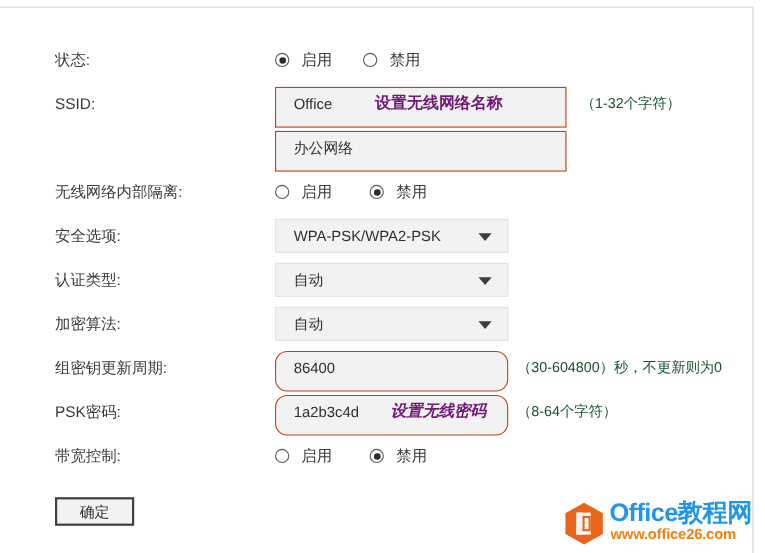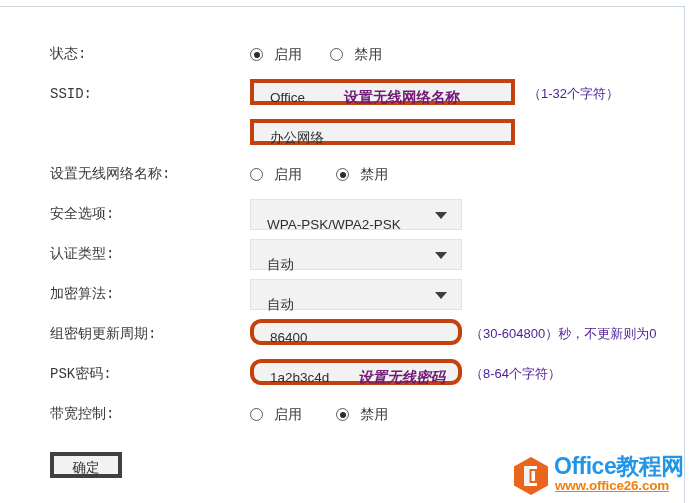--- a/index.html
+++ b/index.html
@@ -55,21 +55,20 @@
   .label {
     position: absolute;
     left: 50px;
     top: 0;
     width: 195px;
     height: 40px;
     line-height: 40px;
     font-size: 14px;
     color: #3a3a3a;
     white-space: nowrap;
-    font-family: Liberation Mono, monospace;
   }
 
   
   .radio-group {
     position: absolute;
     left: 250px;
     top: 0;
     height: 40px;
     line-height: 40px;
     white-space: nowrap;
@@ -106,23 +105,23 @@
     border-radius: 50%;
     background: #2b2b2b;
   }
 
   
   .input-box {
     position: absolute;
     left: 250px;
     top: 5px;
     width: 265px;
-    height: 26px;
+    height: 37px;
     background: #f2f2f2;
-    border: 4px solid #c2410c;
+    border: 1px solid #c2410c;
     box-sizing: border-box;
   }
   .input-box.short {
     width: 212px;
     border-radius: 11px;
   }
   .input-val {
     position: absolute;
     left: 16px;
     top: 0;
@@ -158,57 +157,56 @@
   }
   .select-val {
     position: absolute;
     left: 16px;
     top: 0;
     height: 29px;
     line-height: 29px;
     font-size: 13.5px;
     color: #2f2f2f;
     white-space: nowrap;
-    margin-top: 10px;
   }
   .caret {
     position: absolute;
     right: 14px;
     top: 12px;
     width: 0; height: 0;
     border-left: 6px solid transparent;
     border-right: 6px solid transparent;
     border-top: 7px solid #3d3d3d;
   }
 
   
   .hint {
     position: absolute;
     left: 528px;
     top: 0;
     height: 40px;
     line-height: 40px;
     font-size: 13px;
-    color: #4c1d95;
+    color: #14532d;
     white-space: nowrap;
   }
   .hint.wide { left: 470px; }
 
   
   .btn {
     position: absolute;
     top: 0;
     width: 72px;
     height: 26px;
     line-height: 24px;
     text-align: center;
     font-size: 13.5px;
     color: #2f2f2f;
     background: #f2f2f2;
-    border: 4px solid #404040;
+    border: 2px solid #404040;
     box-sizing: border-box;
     cursor: pointer;
   }
   .btn.ok     { left: 50px; }
   .btn.cancel { left: 145px; }
 
   
   #watermark {
     position: absolute;
     left: 512px;
@@ -242,21 +240,20 @@
   }
   .wm-url {
     position: absolute;
     left: 1px; top: 26px;
     font-size: 13.5px;
     font-weight: bold;
     color: #f0800c;
     letter-spacing: -0.2px;
     white-space: nowrap;
     line-height: 16px;
-    text-decoration: underline;
   }
 </style>
 </head>
 <body>
 
 <div id="page">
 
   <div class="page-border-top"></div>
   <div class="page-border-right"></div>
 
@@ -285,21 +282,21 @@
       <div class="hint">（1-32个字符）</div>
     </div>
 
     <div class="row" style="top:108px">
       <div class="input-box">
         <span class="input-val">办公网络</span>
       </div>
     </div>
 
     <div class="row" style="top:148px">
-      <div class="label">设置无线网络名称:</div>
+      <div class="label">无线网络内部隔离:</div>
       <div class="radio-group">
         <span class="radio-opt">
           <span class="radio-mark"></span>
           <span>启用</span>
         </span>
         <span class="radio-opt" style="margin-left:30px">
           <span class="radio-mark on"></span>
           <span>禁用</span>
         </span>
       </div>

